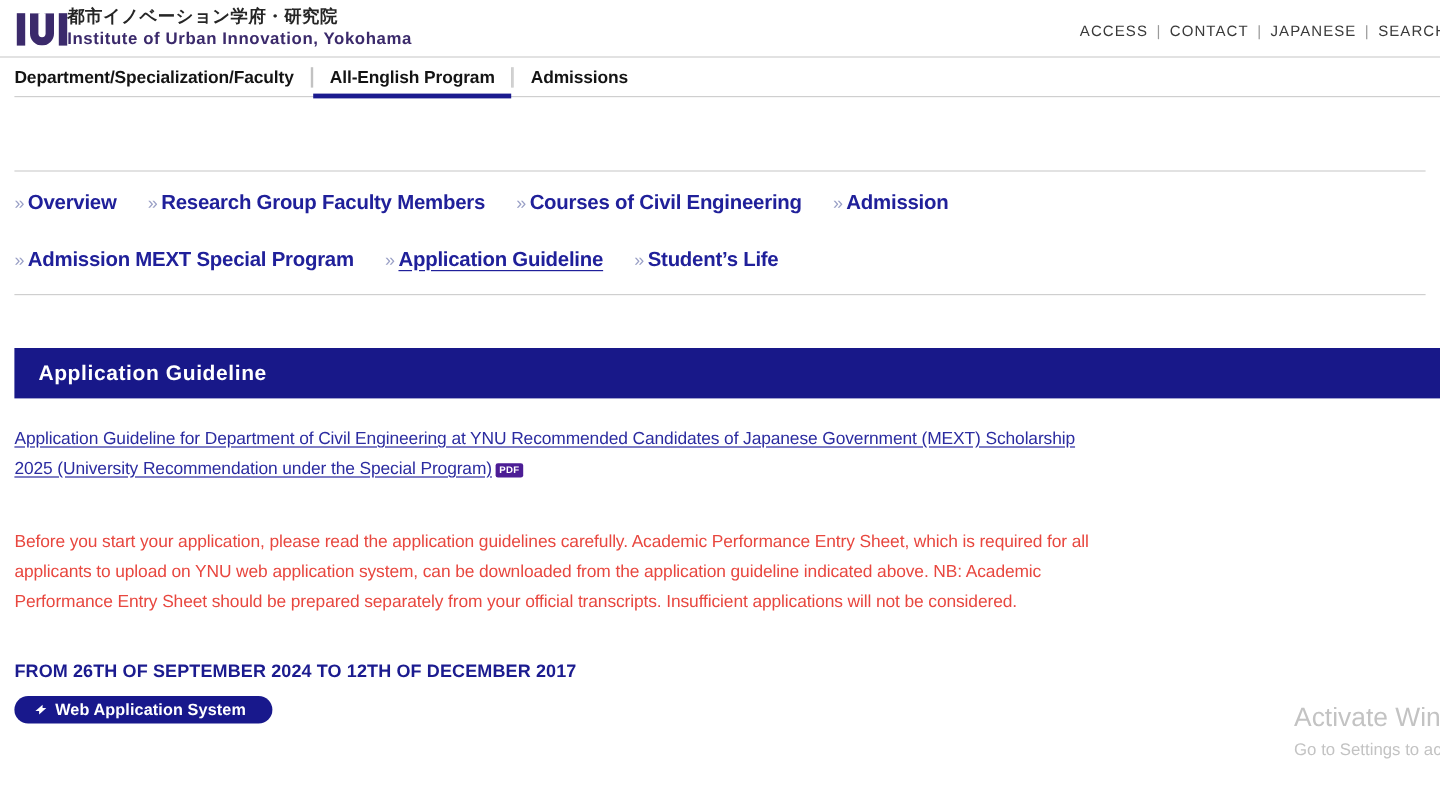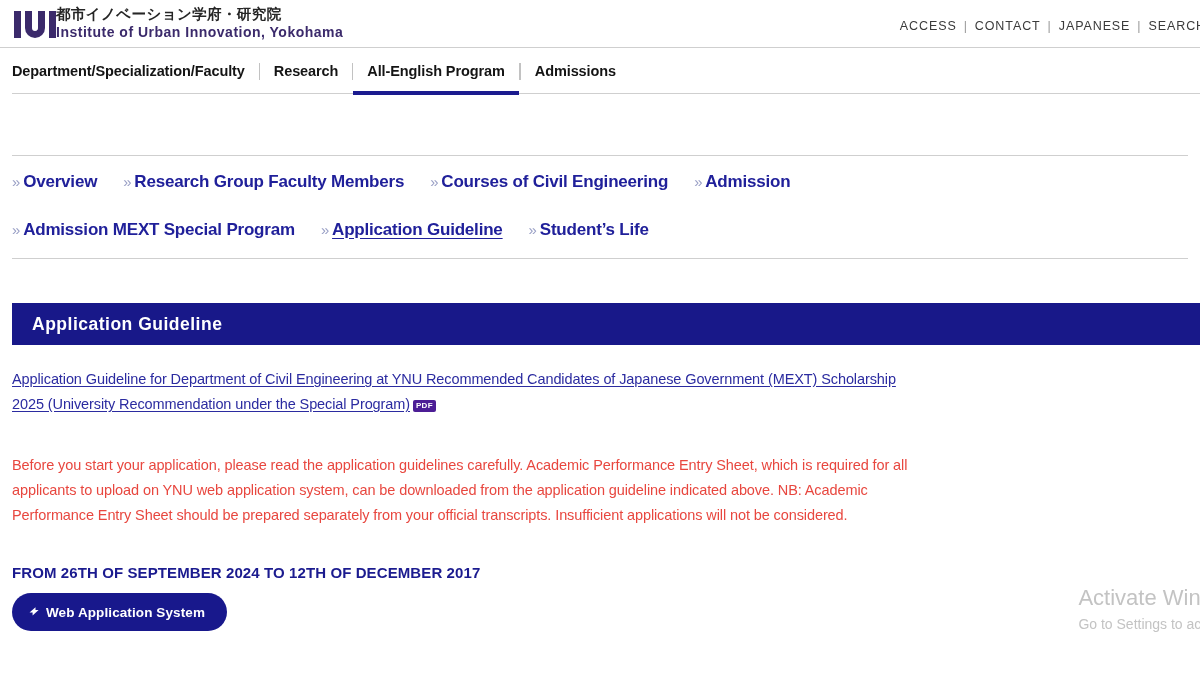--- a/index.html
+++ b/index.html
@@ -85,21 +85,21 @@
     text-decoration: none;
   }
   .util-sep {
     margin: 0 7px;
     color: #9a9a9a;
   }
 
   
   .main-nav {
     border-top: 1px solid #cfcfcf;
-    height: 47px;
+    height: 34px;
     display: flex;
     align-items: stretch;
     padding-left: 12px;
     position: relative;
   }
   .main-nav::after {
     content: "";
     position: absolute;
     left: 12px; right: 0; bottom: 0;
     height: 1px;
@@ -237,21 +237,21 @@
   }
   .apply-btn {
     margin-top: 12px;
     display: inline-flex;
     align-items: center;
     gap: 6px;
     background: #18188c;
     color: #ffffff;
     border: none;
     border-radius: 21px;
-    height: 38px;
+    height: 23px;
     padding: 0 22px 0 16px;
     font-family: "Liberation Sans", sans-serif;
     font-size: 13.5px;
     font-weight: bold;
     cursor: pointer;
     letter-spacing: 0.1px;
   }
   .apply-btn .ext-icon {
     display: inline-block;
     width: 12px;
@@ -305,21 +305,20 @@
     <span class="util-sep">|</span>
     <a href="#">JAPANESE</a>
     <span class="util-sep">|</span>
     <a href="#">SEARCH</a>
   </nav>
 </header>
 
 <nav class="main-nav">
   <a href="#" class="nav-item">Department/Specialization/Faculty</a>
   <span class="nav-divider"></span>
-  <a href="#" class="nav-item">Research</a>
   <span class="nav-divider"></span>
   <a href="#" class="nav-item active">All-English Program</a>
   <span class="nav-divider"></span>
   <span class="nav-divider"></span>
   <a href="#" class="nav-item">Admissions</a>
 </nav>
 
 <div class="subnav-wrap">
   <div class="subnav-spacer"></div>
   <div class="subnav">

